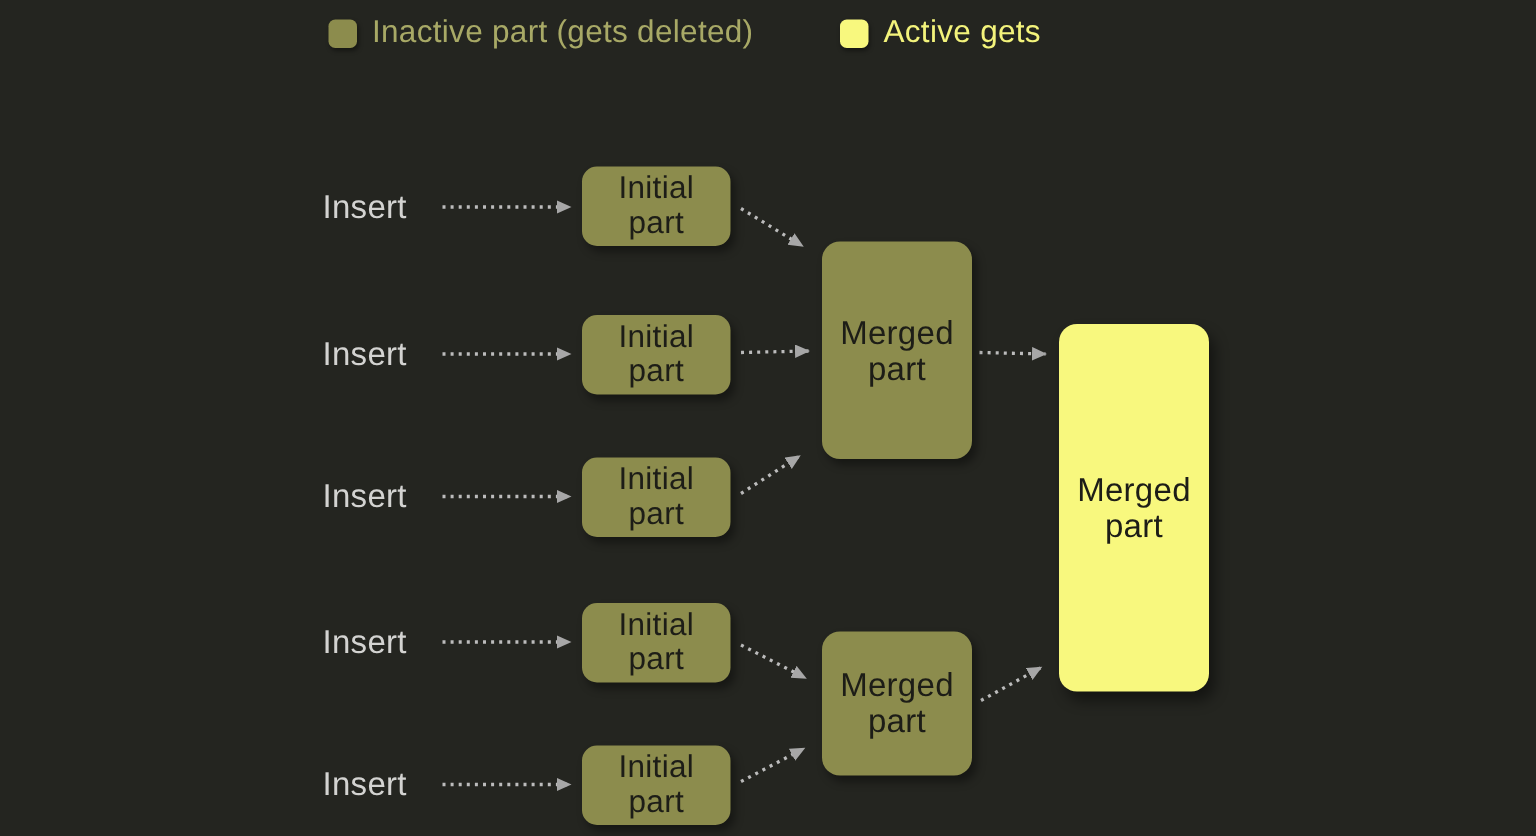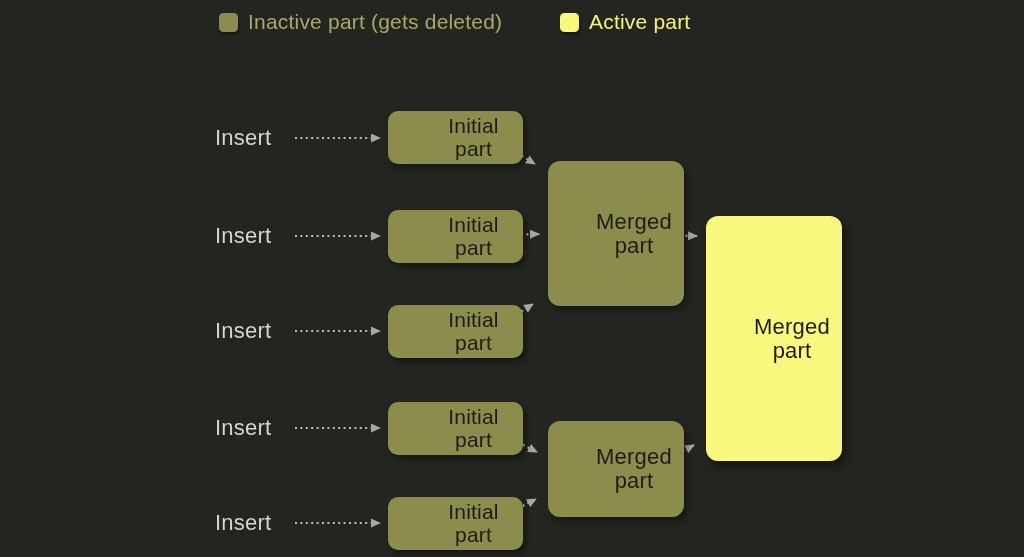--- a/index.html
+++ b/index.html
@@ -25,21 +25,20 @@
   .insert-label{
     position:absolute;left:215px;height:28px;line-height:28px;
     font-size:22px;color:var(--insert-text,#d3d3d1);letter-spacing:.2px;
   }
 
   .part{
     position:absolute;display:flex;align-items:center;justify-content:center;
     text-align:center;color:var(--part-text,#1d1d17);
     font-size:21px;line-height:1.08;letter-spacing:.2px;
     box-shadow:3px 4px 6px rgba(0,0,0,.38);
-    padding-left:36px;
   }
   .part.inactive{background:var(--inactive-part,#8b8b4d);}
   .part.active{background:var(--active-part,#f8f87e);}
   .initial{left:388px;width:99px;height:53px;border-radius:10px;}
   .initial .lbl{width:70px;}
   .merged{left:548px;width:100px;border-radius:12px;font-size:22px;}
   .merged .lbl{width:82px;}
   .merged-1{top:161px;height:145px;}
   .merged-2{top:421px;height:96px;}
   .final-merged{
@@ -75,21 +74,21 @@
     <line class="dot-line" x1="494" y1="521" x2="536" y2="499" marker-end="url(#ah)"></line>
     <line class="dot-line" x1="654" y1="467" x2="694" y2="445" marker-end="url(#ah)"></line>
   </svg>
 
   <div class="legend-item" style="left:219px;">
     <span class="swatch inactive"></span>
     <span class="legend-label inactive">Inactive part (gets deleted)</span>
   </div>
   <div class="legend-item" style="left:560px;">
     <span class="swatch active"></span>
-    <span class="legend-label active">Active part</span>
+    <span class="legend-label active">Active gets</span>
   </div>
 
   <div class="insert-label t1">Insert</div>
   <div class="insert-label t2">Insert</div>
   <div class="insert-label t3">Insert</div>
   <div class="insert-label t4">Insert</div>
   <div class="insert-label t5">Insert</div>
 
   <div class="part inactive initial i1">
     <span class="lbl">Initial part</span>

